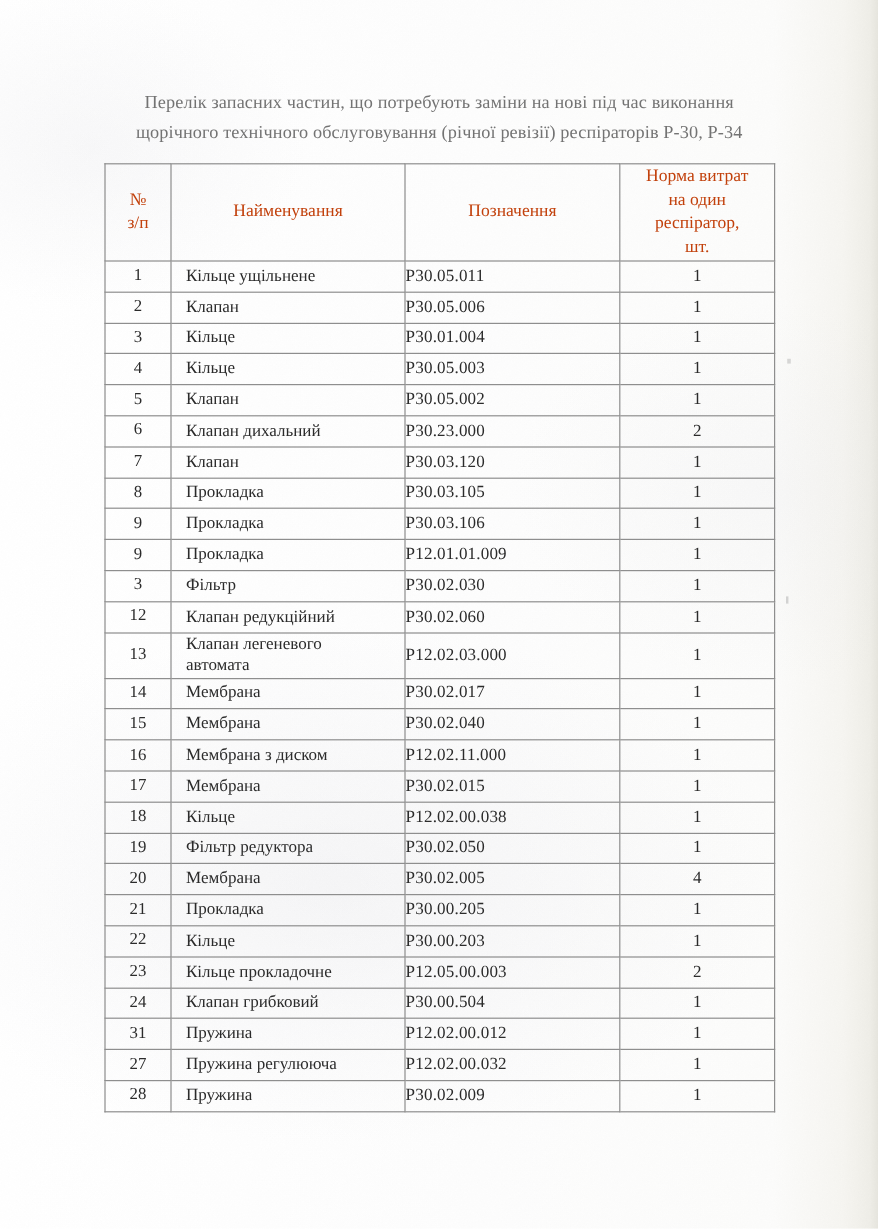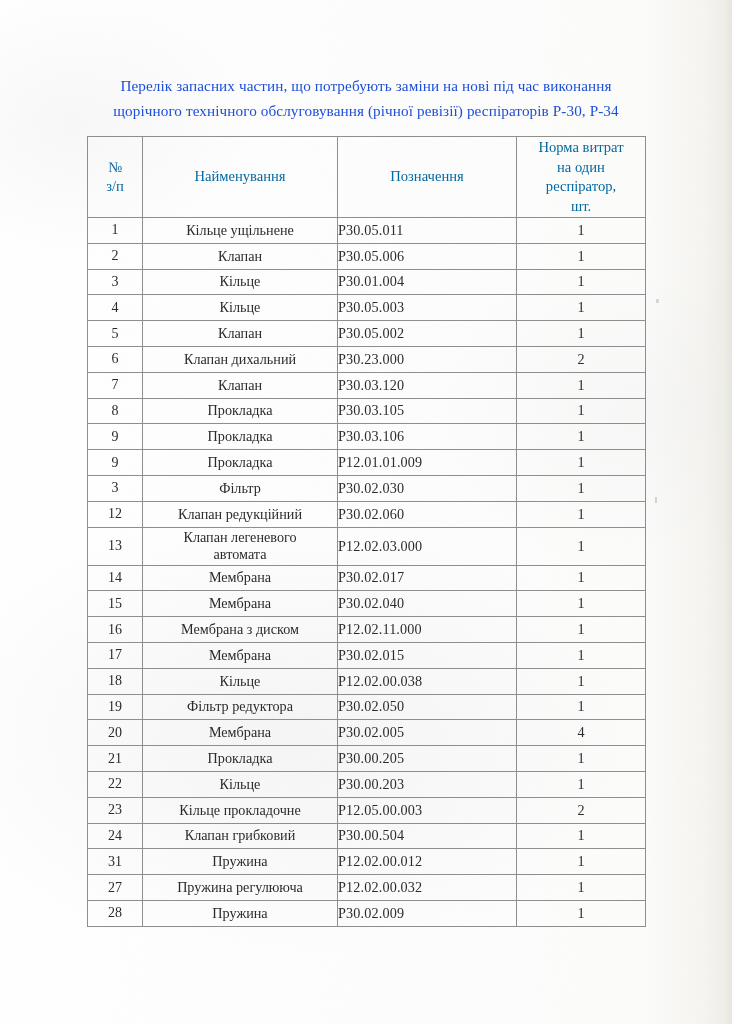--- a/index.html
+++ b/index.html
@@ -38,21 +38,21 @@
   
   #doc-title {
     position: absolute;
     left: 88px;
     top: 74px;
     width: 556px;
     text-align: center;
     font-size: 15.2px;
     line-height: 23.5px;
     letter-spacing: 0.1px;
-    color: #1d4ed8;
+    color: #737373;
   }
   #doc-title .tline { display: block; white-space: nowrap; }
   #doc-title .tline.l2 { margin-top: 1px; }
 
   
   #parts-table {
     position: absolute;
     left: 87px;
     top: 136px;
     width: 558px;
@@ -70,34 +70,34 @@
     border: 1px solid #8e8e8e;
     padding: 0;
     font-weight: normal;
     vertical-align: middle;
   }
   #parts-table thead th {
     height: 80px;
     text-align: center;
     line-height: 19.5px;
     font-size: 14.6px;
-    color: #0369a1;
+    color: #c2410c;
   }
   #parts-table thead th .hl { display: block; white-space: nowrap; }
 
   #parts-table tbody tr { height: 25.8px; }
   #parts-table tbody tr.tall { height: 38px; }
 
   #parts-table td.num {
     text-align: center;
     font-size: 14px;
   }
   #parts-table td.name {
-    text-align: center;
-    padding-left: 0;
+    text-align: left;
+    padding-left: 12px;
     line-height: 17px;
   }
   #parts-table td.name .nl { display: block; }
   #parts-table td.code {
     text-align: left;
     letter-spacing: 0.15px;
   }
   #parts-table td.qty {
     text-align: center;
   }

